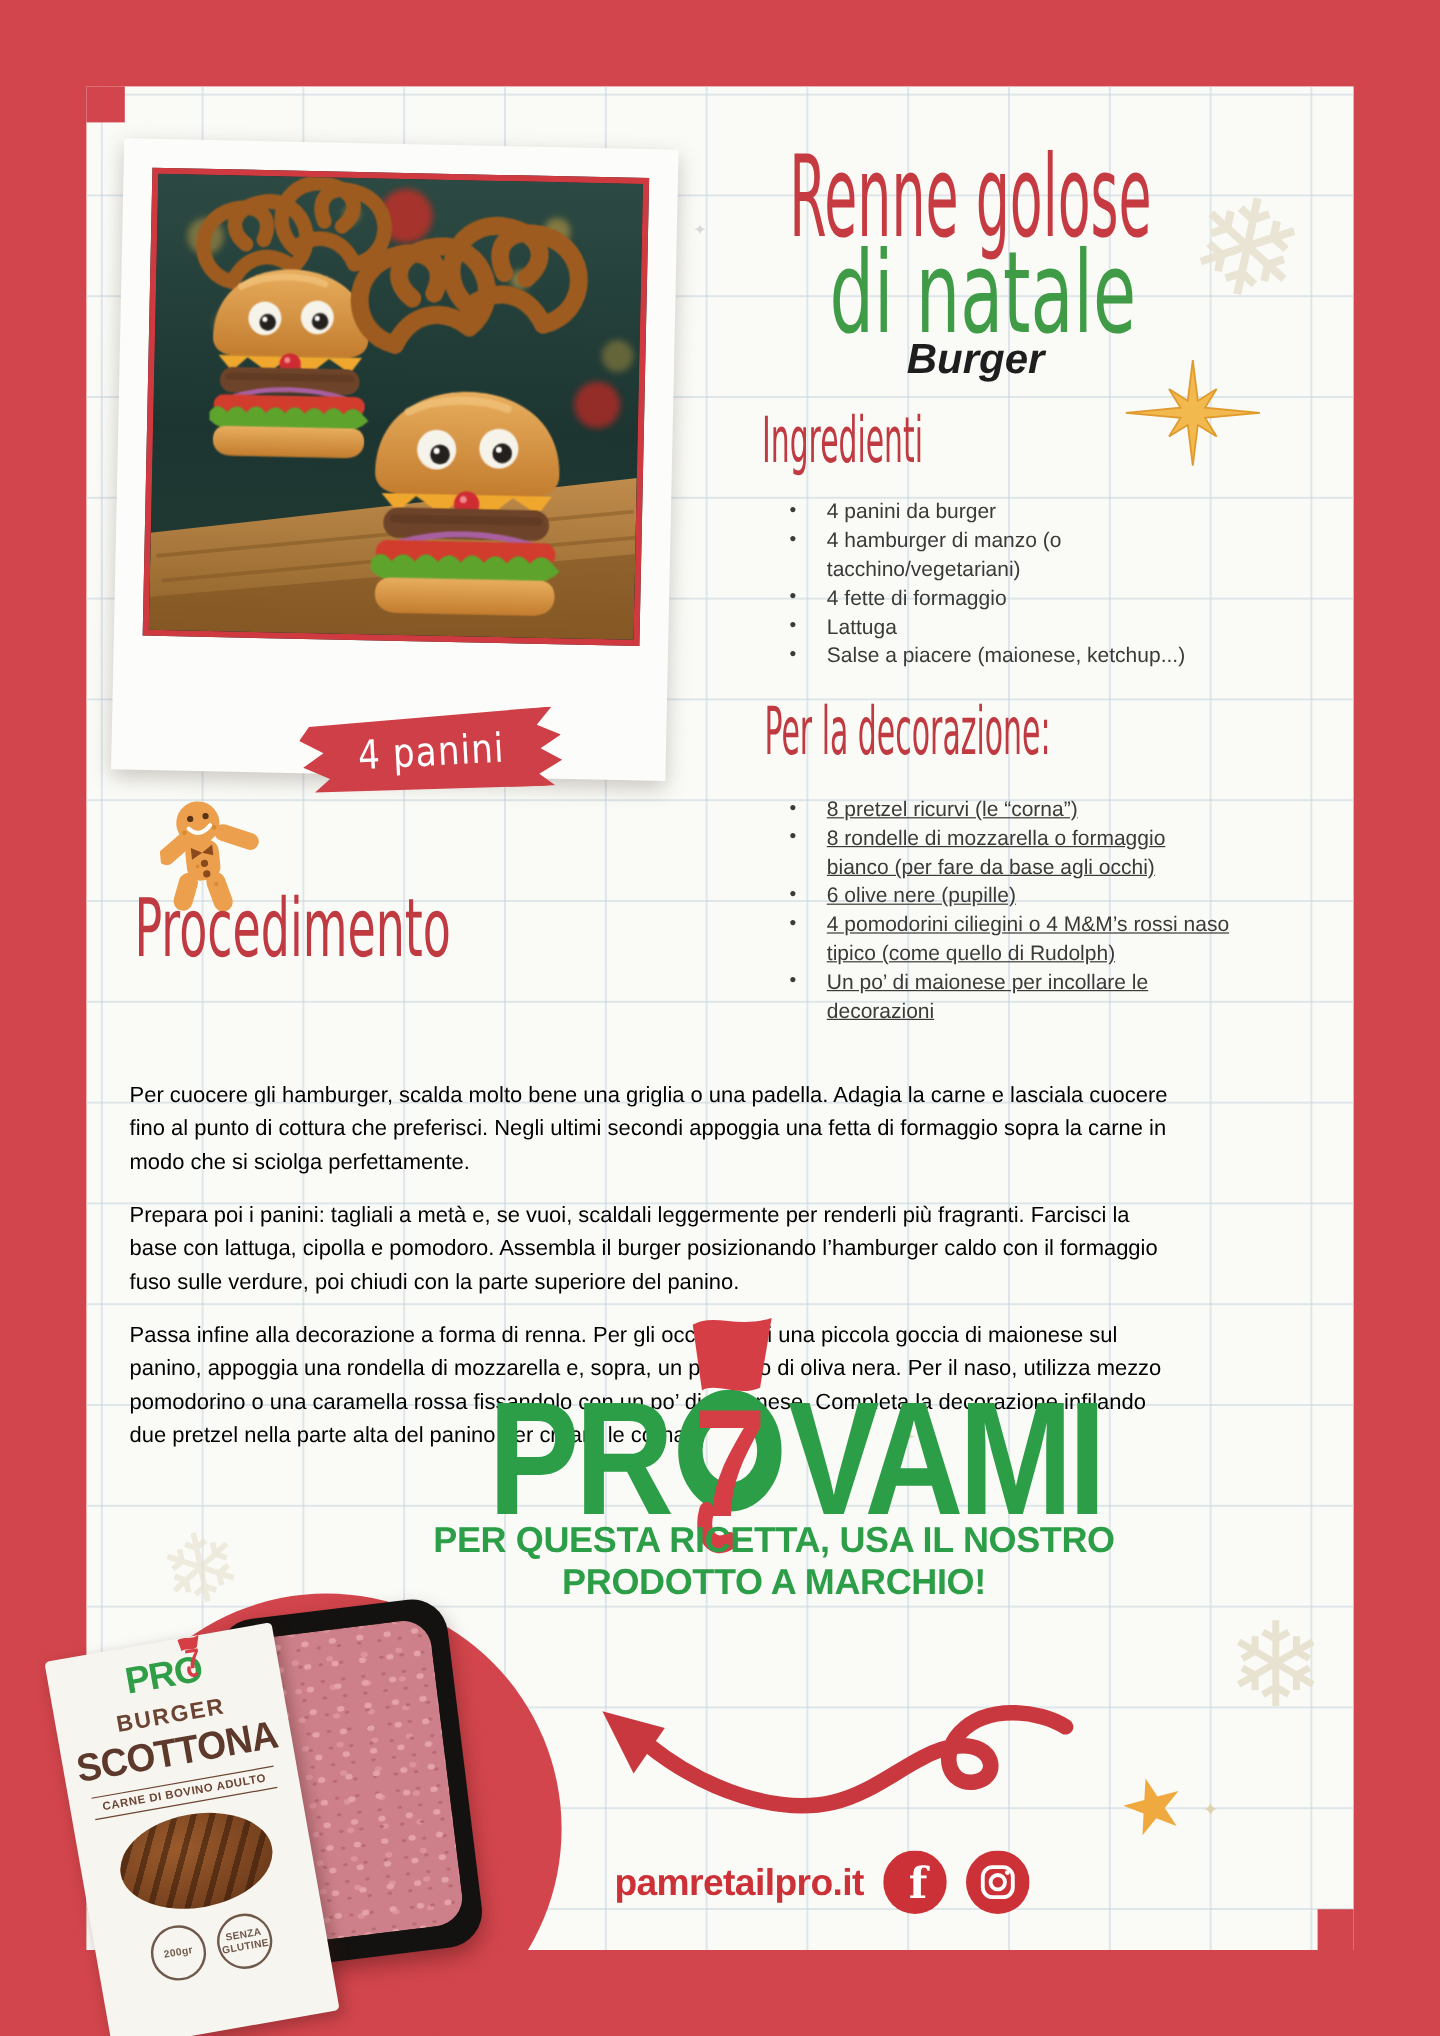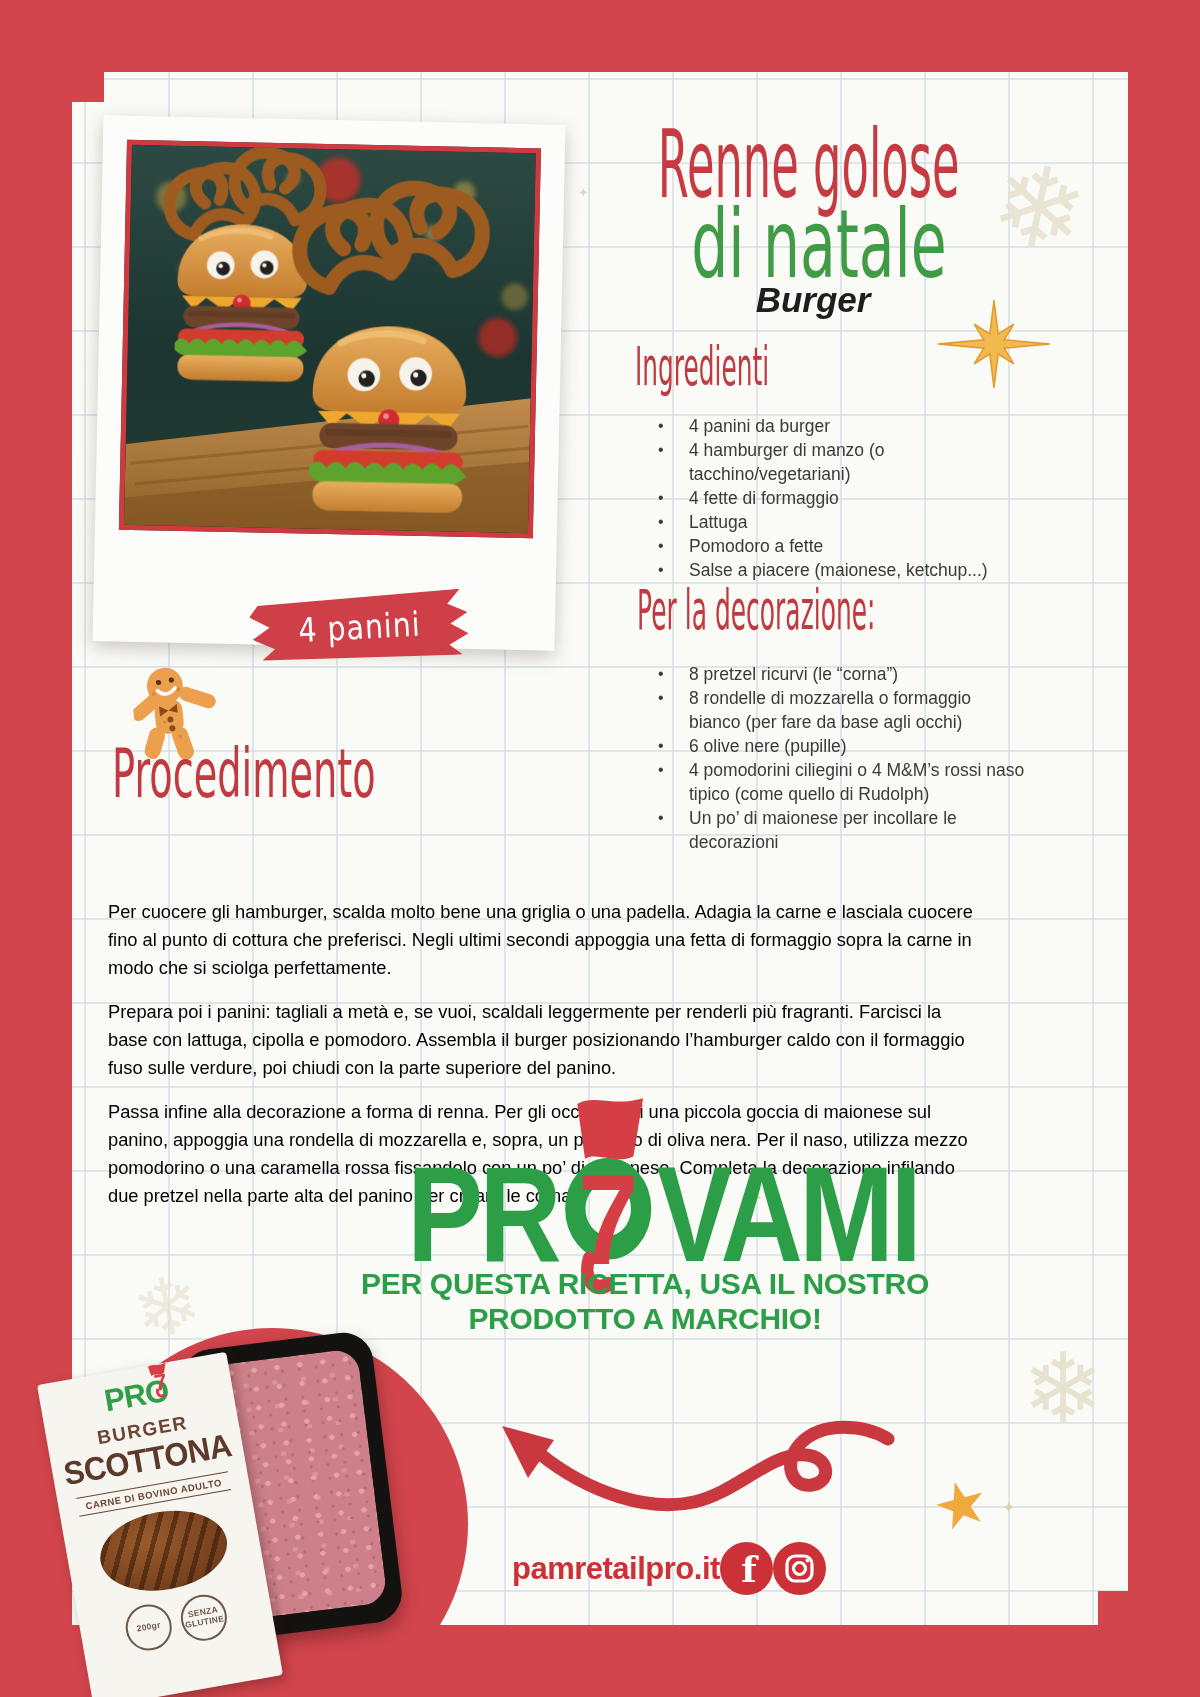--- a/index.html
+++ b/index.html
@@ -50,36 +50,36 @@
             font-style:italic;font-weight:bold;color:#1e1e1e;}
   .h-ingredienti{left:635px;top:340px;font-size:46px;color:#bf3a41;transform:scale(.54,1.15);transform-origin:left top;}
   .h-decorazione{left:637px;top:582px;font-size:48px;color:#bf3a41;transform:scale(.52,1.15);transform-origin:left top;}
   .h-procedimento{left:112px;top:740px;font-size:58px;color:#bf3a41;transform:scale(.66,1.16);transform-origin:left top;}
 
   
   .blist{position:absolute;margin:16px;padding:0;list-style:none;font-size:17.5px;line-height:24px;color:#3a3a39;}
   .blist li{position:relative;padding-left:35px;}
   .blist li::before{content:"\2022";position:absolute;left:4px;font-size:16px;color:#3a3a39;}
   .ingredients{left:638px;top:398px;width:392px;}
-  .decor-list{left:638px;top:646px;width:372px;}
+  .decor-list{left:638px;top:646px;width:372px;text-decoration:underline;}
 
   
   .paras{position:absolute;left:108px;top:898px;width:874px;}
   .paras p{margin:0 0 16px 0;font-size:18.3px;line-height:28px;color:#000000;}
 
   
   .provami{position:absolute;left:345px;top:1088px;}
   .provami svg{display:block;}
   .provami text{font-family:"Liberation Sans",sans-serif;}
   .tagline{position:absolute;left:330px;top:1266px;width:630px;text-align:center;color:#2d9e48;
            font-weight:bold;font-size:30px;line-height:35px;letter-spacing:-.3px;}
 
   
   .arrow{position:absolute;left:470px;top:1398px;}
-  .footer{position:absolute;left:512px;top:1542px;display:flex;align-items:center;}
+  .footer{position:absolute;left:512px;top:1542px;display:flex;align-items:center;gap:16px;}
   .website{font-size:31px;font-weight:bold;color:#cc3138;letter-spacing:-.5px;cursor:pointer;}
   .social{display:block;cursor:pointer;}
 
   
   .red-circle{position:absolute;left:76px;top:1328px;width:392px;height:392px;border-radius:50%;background:#d2454c;}
   .tray{position:absolute;left:196px;top:1340px;width:192px;height:292px;background:#141210;border-radius:30px;
         transform:rotate(-7deg);box-shadow:0 8px 16px rgba(40,10,10,.35);}
   .meat{position:absolute;left:15px;top:17px;right:15px;bottom:19px;border-radius:24px;background-color:#cd8089;
         background-image:radial-gradient(#e5a2a8 18%, transparent 19%),radial-gradient(#b96a74 15%, transparent 16%),
                          radial-gradient(#dd939b 14%, transparent 15%);
@@ -230,21 +230,20 @@
   <div class="stamp title2">di natale</div>
   <div class="subtitle">Burger</div>
 
   <div class="stamp h-ingredienti">Ingredienti</div>
   <ul class="blist ingredients">
 
   <li>4 panini da burger</li>
       <li>4 hamburger di manzo (o tacchino/vegetariani)</li>
       <li>4 fette di formaggio</li>
       <li>Lattuga</li>
-      <li>Pomodoro a fette</li>
       <li>Salse a piacere (maionese, ketchup...)</li>
     </ul>
 
   <div class="stamp h-decorazione">Per la decorazione:</div>
   <ul class="blist decor-list">
 
   <li>8 pretzel ricurvi (le “corna”)</li>
       <li>8 rondelle di mozzarella o formaggio bianco (per fare da base agli occhi)</li>
       <li>6 olive nere (pupille)</li>
       <li>4 pomodorini ciliegini o 4 M&amp;M’s rossi naso tipico (come quello di Rudolph)</li>

